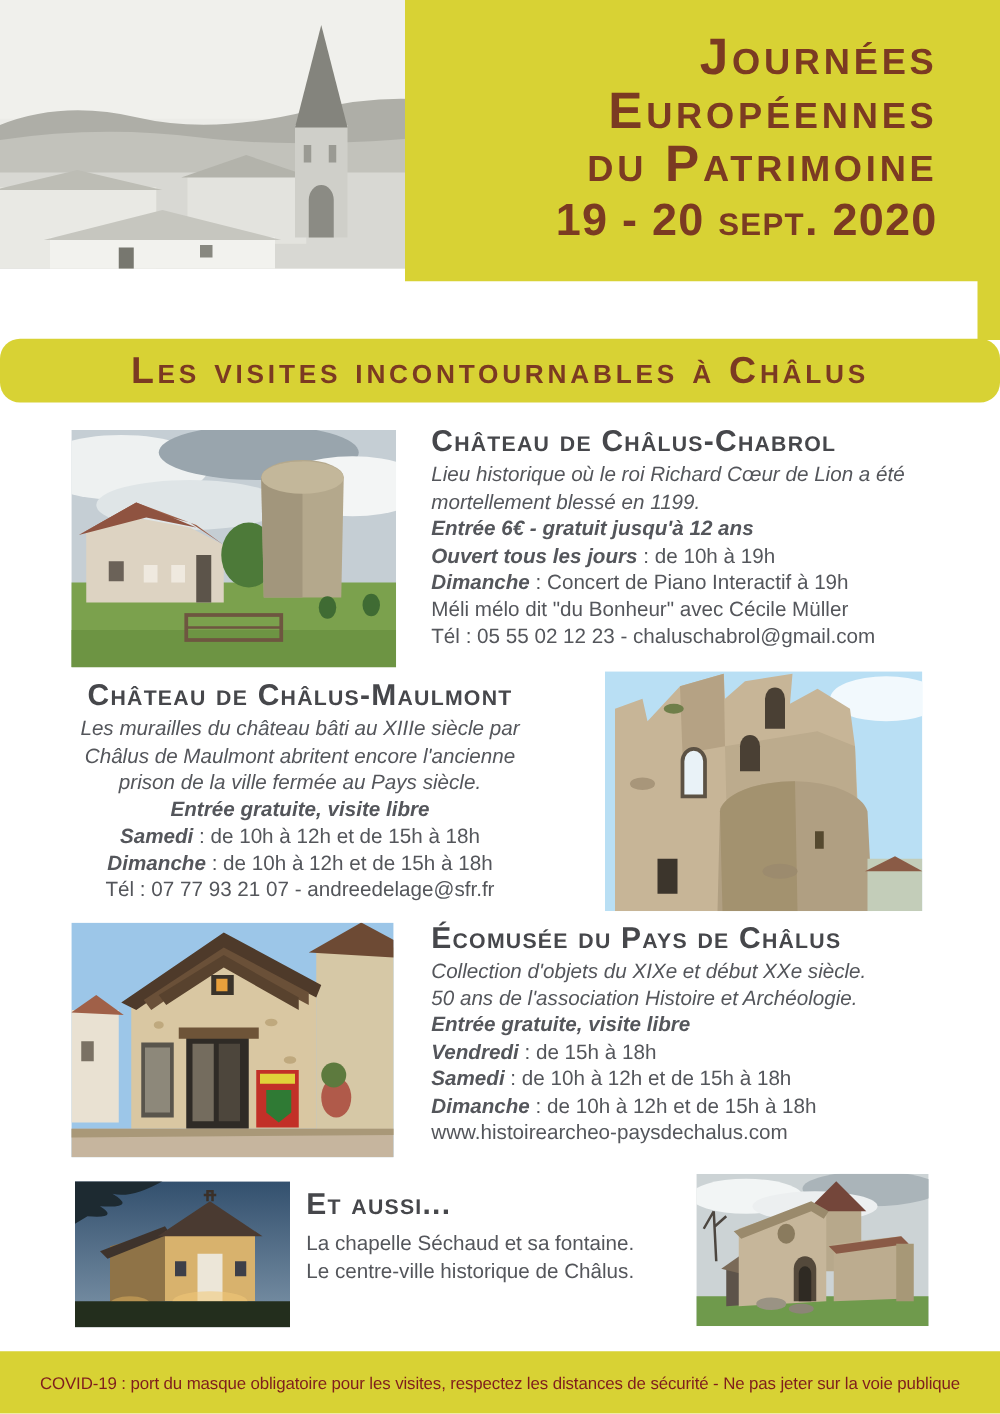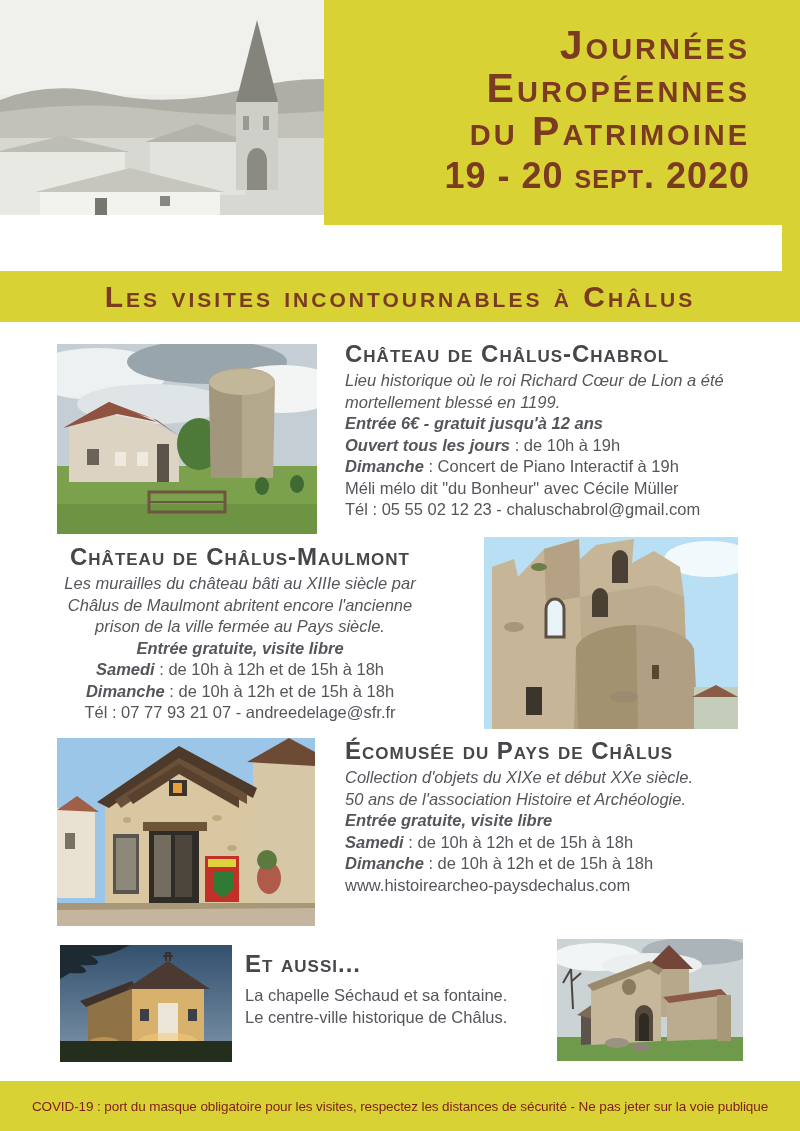--- a/index.html
+++ b/index.html
@@ -11,21 +11,21 @@
   
   .town-photo { left:0; top:55; width:782px; height:215px; }
   .photo { position:absolute; overflow:hidden; }
   .photo svg { display:block; width:100%; height:100%; }
   .title-block { left:324px; top:0; width:476px; height:225px; padding:24px 50px 0 4px;
                  text-align:right; color:#7b3a22; font-weight:bold; font-variant:small-caps; }
   .title-line { font-size:41px; line-height:43px; letter-spacing:3px; }
   .date-line  { font-size:36px; line-height:45px; letter-spacing:1px; }
   .corner-strip { left:782px; top:0; width:18px; height:272px; }
   .band { left:0; top:271px; width:800px; height:51px; display:flex; align-items:center; justify-content:center;
-          color:#7b3a22; font-variant:small-caps; font-weight:bold; font-size:30px; letter-spacing:3px; }
+          color:#7b3a22; font-variant:small-caps; font-weight:bold; font-size:30px; letter-spacing:3px;border-radius:16px; }
 
   
   .sec-title { font-variant:small-caps; font-weight:bold; font-size:24px; line-height:27px;
                letter-spacing:1px; color:#46474b; margin-bottom:3px; }
   .text-col { position:absolute; color:#54565b; }
   .line { font-size:16.5px; line-height:21.5px; white-space:nowrap; }
   .it { font-style:italic; }
   .bd { font-weight:bold;font-style:italic; }
   .align-right { text-align:center; }
 
@@ -223,20 +223,21 @@
       <ellipse cx="212" cy="140" rx="12" ry="16" fill="#b05a4a"></ellipse>
       <ellipse cx="210" cy="122" rx="10" ry="10" fill="#5d7a3e"></ellipse>
     </svg>
   </div>
   <div class="text-col s3-text">
     <h2 class="sec-title">Écomusée du Pays de Châlus</h2>
     <div>
         <p class="line it">Collection d'objets du XIXe et début XXe siècle.</p>
         <p class="line it">50 ans de l'association Histoire et Archéologie.</p>
         <p class="line bd">Entrée gratuite, visite libre</p>
+        <p class="line"><span class="bd">Vendredi</span> : de 15h à 18h</p>
         <p class="line"><span class="bd">Samedi</span> : de 10h à 12h et de 15h à 18h</p>
         <p class="line"><span class="bd">Dimanche</span> : de 10h à 12h et de 15h à 18h</p>
         <p class="line">www.histoirearcheo-paysdechalus.com</p>
       </div>
   </div>
 
   <div class="photo s4-photo-left">
     <svg viewBox="0 0 172 117" preserveAspectRatio="none">
       <defs>
         <linearGradient id="dusk" x1="0" y1="0" x2="0" y2="1">

